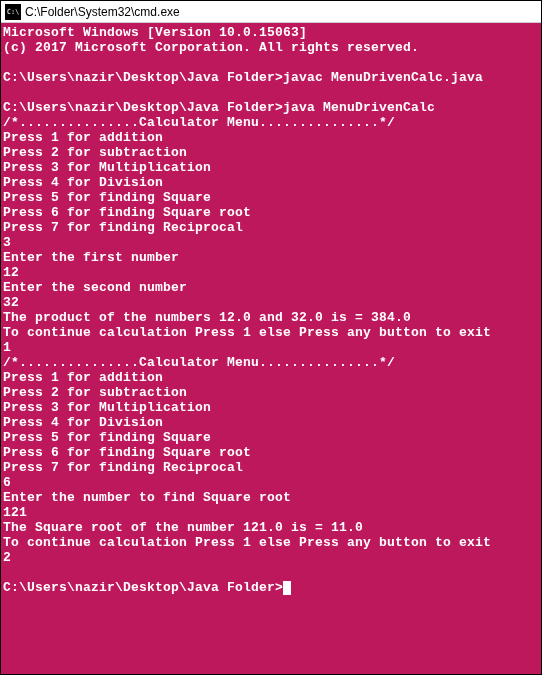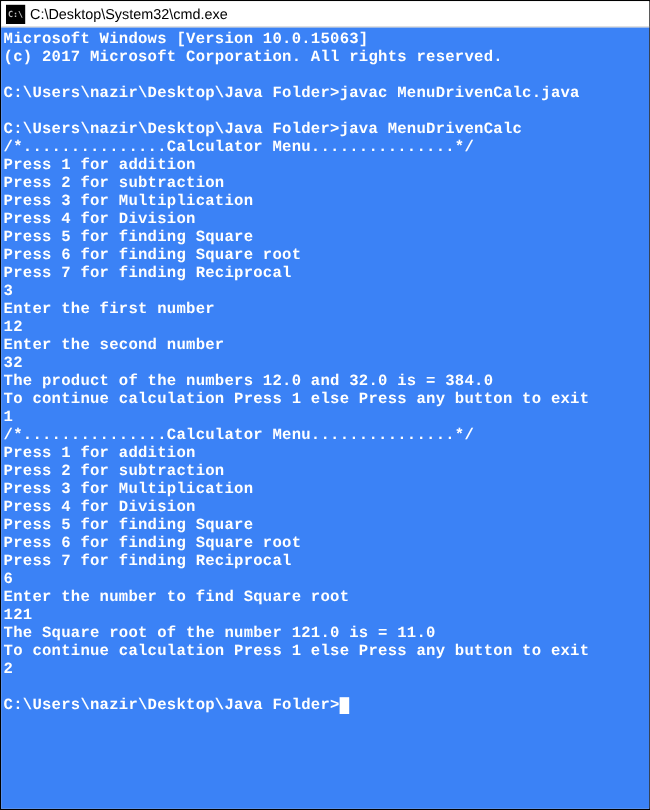--- a/index.html
+++ b/index.html
@@ -42,21 +42,21 @@
       font-size: 7px;
       font-weight: bold;
       font-family: monospace;
     }
     .title-text {
       color: #000000;
       font-size: 12px;
     }
     .terminal {
       flex: 1;
-      background: #3b82f6;
+      background: #be185d;
       color: #ffffff;
       font-family: Consolas, "Courier New", monospace;
       font-size: 13px;
       line-height: 15px;
       padding: 2px 0 0 2px;
       white-space: pre;
       overflow: hidden;
       font-weight: bold;
       letter-spacing: 0.2px;
     }
@@ -71,16 +71,16 @@
       vertical-align: text-bottom;
       margin-left: 0px;
     }
   </style>
 </head>
 <body>
 
 <div class="window">
   <div class="title-bar">
     <div class="title-icon">C:\</div>
-    <div class="title-text">C:\Desktop\System32\cmd.exe</div>
+    <div class="title-text">C:\Folder\System32\cmd.exe</div>
   </div>
   <div class="terminal" id="terminal"><div class="line">Microsoft Windows [Version 10.0.15063]</div><div class="line">(c) 2017 Microsoft Corporation. All rights reserved.</div><div class="line"></div><div class="line">C:\Users\nazir\Desktop\Java Folder&gt;javac MenuDrivenCalc.java</div><div class="line"></div><div class="line">C:\Users\nazir\Desktop\Java Folder&gt;java MenuDrivenCalc</div><div class="line">/*...............Calculator Menu...............*/</div><div class="line">Press 1 for addition</div><div class="line">Press 2 for subtraction</div><div class="line">Press 3 for Multiplication</div><div class="line">Press 4 for Division</div><div class="line">Press 5 for finding Square</div><div class="line">Press 6 for finding Square root</div><div class="line">Press 7 for finding Reciprocal</div><div class="line">3</div><div class="line">Enter the first number</div><div class="line">12</div><div class="line">Enter the second number</div><div class="line">32</div><div class="line">The product of the numbers 12.0 and 32.0 is = 384.0</div><div class="line">To continue calculation Press 1 else Press any button to exit</div><div class="line">1</div><div class="line">/*...............Calculator Menu...............*/</div><div class="line">Press 1 for addition</div><div class="line">Press 2 for subtraction</div><div class="line">Press 3 for Multiplication</div><div class="line">Press 4 for Division</div><div class="line">Press 5 for finding Square</div><div class="line">Press 6 for finding Square root</div><div class="line">Press 7 for finding Reciprocal</div><div class="line">6</div><div class="line">Enter the number to find Square root</div><div class="line">121</div><div class="line">The Square root of the number 121.0 is = 11.0</div><div class="line">To continue calculation Press 1 else Press any button to exit</div><div class="line">2</div><div class="line"></div><div class="line">C:\Users\nazir\Desktop\Java Folder&gt;<span class="cursor"></span></div></div>
 </div>
 
 </body></html>

